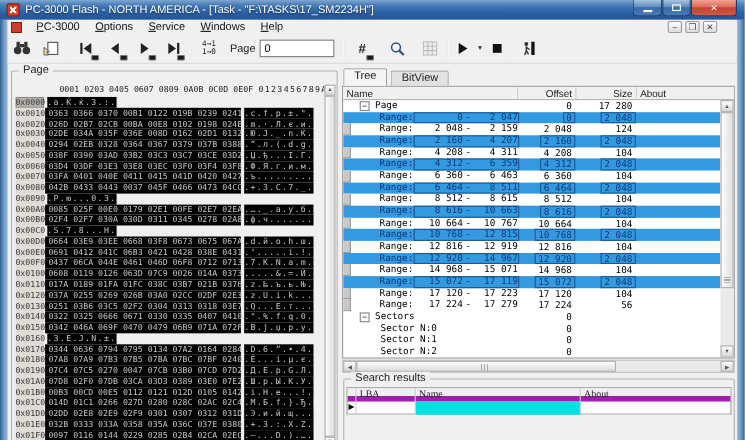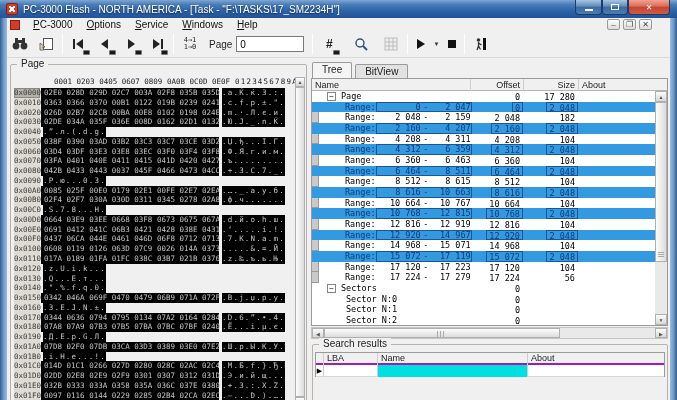--- a/index.html
+++ b/index.html
@@ -123,21 +123,21 @@
     border:1px solid #b0b0b0; font-size:5px; color:#555; text-align:center; line-height:10px; }
   .hs-btn.l { left:0; } .hs-btn.r { right:0; }
   .hs-thumb { position:absolute; left:12px; top:0; width:236px; height:10px;
     background:linear-gradient(#fdfdfd,#dcdcdc); border:1px solid #b0b0b0; }
   .hs-grip { position:absolute; left:50%; top:2px; width:9px; height:6px; margin-left:-5px;
     background:repeating-linear-gradient(90deg,#aaa 0 1px,transparent 1px 3px); }
 
   
   .searchgrp { left:312px; top:344px; width:356px; height:60px; }
   .sr-table { position:absolute; left:2px; top:7px; right:2px; height:25px; background:#fff; border:1px solid #9a9a9a; }
-  .sr-hdr { position:absolute; left:0; top:0; right:0; height:12px; background:#f0f0f0; border-bottom:2px solid #a21caf; font-size:9px; color:#222; }
+  .sr-hdr { position:absolute; left:0; top:0; right:0; height:12px; background:#f0f0f0; border-bottom:5px solid #a21caf; font-size:9px; color:#222;font-family:Liberation Serif, serif; }
   .sr-row { position:absolute; left:0; top:12px; right:0; height:12px; border-bottom:1px solid #d8d8d8; }
   .sr-sel { position:absolute; left:0; top:0; width:8px; height:12px; border-right:1px solid #cfcfcf; font-size:7px; line-height:12px; color:#000; text-align:center; }
   .sr-cell { position:absolute; top:0; height:12px; border-right:1px solid #cfcfcf; }
 </style>
 </head>
 <body>
 
 <div class="window">
 
   <div class="titlebar">
@@ -269,40 +269,40 @@
 
   <div class="groupbox hexgrp">
     <div class="group-label">Page</div>
     <div class="hex-head">
       <div class="hex-colhdr">0001 0203 0405 0607 0809 0A0B 0C0D 0E0F</div>
       <div class="ascii-colhdr">0123456789ABCDEF</div>
     </div>
     <div class="hex-body">
         <div class="hex-row first">
           <span class="hx-addr">0x0000</span>
-          <span class="hx-words">02E0 028D 029D 02C7 003A 02F8 035B 035D</span>
           <span class="hx-ascii">.а.Ќ.ќ.З.:.ш.[.]</span>
         </div>
         <div class="hex-row">
           <span class="hx-addr">0x0010</span>
           <span class="hx-words">0363 0366 0370 00B1 0122 019B 0239 0241</span>
           <span class="hx-ascii">.c.f.p.±.".›.9.A</span>
         </div>
         <div class="hex-row">
           <span class="hx-addr">0x0020</span>
           <span class="hx-words">026D 02B7 02CB 00BA 00E8 0102 0198 024E</span>
           <span class="hx-ascii">.m.·.Л.є.и.....N</span>
         </div>
         <div class="hex-row">
           <span class="hx-addr">0x0030</span>
           <span class="hx-words">02DE 034A 035F 036E 008D 0162 02D1 0132</span>
           <span class="hx-ascii">.Ю.J._.n.Ќ.b.С.Y</span>
         </div>
         <div class="hex-row">
           <span class="hx-addr">0x0040</span>
+          <span class="hx-words">0294 02EB 0328 0364 0367 0379 037B 0388</span>
           <span class="hx-ascii">.”.л.(.d.g.y.{.€</span>
         </div>
         <div class="hex-row">
           <span class="hx-addr">0x0050</span>
           <span class="hx-words">038F 0390 03AD 03B2 03C3 03C7 03CE 03D2</span>
           <span class="hx-ascii">.Џ.ђ...І.Г.З.О.Т</span>
         </div>
         <div class="hex-row">
           <span class="hx-addr">0x0060</span>
           <span class="hx-words">03D4 03DF 03E3 03E8 03EC 03F0 03F4 03F8</span>
@@ -356,28 +356,31 @@
           <span class="hx-words">0608 0119 0126 063D 07C9 0026 014A 0373</span>
           <span class="hx-ascii">.....&amp;.=.Й.&amp;.J.s</span>
         </div>
         <div class="hex-row">
           <span class="hx-addr">0x0110</span>
           <span class="hx-words">017A 0189 01FA 01FC 038C 03B7 021B 0376</span>
           <span class="hx-ascii">.z.‰.ъ.ь.Њ.·...v</span>
         </div>
         <div class="hex-row">
           <span class="hx-addr">0x0120</span>
+          <span class="hx-words">037A 0255 0269 026B 03A0 02CC 02DF 02E3</span>
           <span class="hx-ascii">.z.U.i.k...М.Я.г</span>
         </div>
         <div class="hex-row">
           <span class="hx-addr">0x0130</span>
+          <span class="hx-words">0251 03B6 03C5 02F2 0304 0313 0318 03E7</span>
           <span class="hx-ascii">.Q...Е.т.......з</span>
         </div>
         <div class="hex-row">
           <span class="hx-addr">0x0140</span>
+          <span class="hx-words">0322 0325 0666 0671 0330 0335 0407 0410</span>
           <span class="hx-ascii">.".%.f.q.0.5....</span>
         </div>
         <div class="hex-row">
           <span class="hx-addr">0x0150</span>
           <span class="hx-words">0342 046A 069F 0470 0479 06B9 071A 072F</span>
           <span class="hx-ascii">.B.j.џ.p.y.№.../</span>
         </div>
         <div class="hex-row">
           <span class="hx-addr">0x0160</span>
           <span class="hx-ascii">.3.E.J.N.±.ю.к.w</span>
@@ -387,29 +390,31 @@
           <span class="hx-words">0344 0636 0794 0795 0134 07A2 0164 0284</span>
           <span class="hx-ascii">.D.6.”.•.4.ў.d.„</span>
         </div>
         <div class="hex-row">
           <span class="hx-addr">0x0180</span>
           <span class="hx-words">07A8 07A9 07B3 07B5 07BA 07BC 07BF 0240</span>
           <span class="hx-ascii">.Ё...і.µ.є...ї.@</span>
         </div>
         <div class="hex-row">
           <span class="hx-addr">0x0190</span>
+          <span class="hx-words">07C4 07C5 0270 0047 07CB 03B0 07CD 07D2</span>
           <span class="hx-ascii">.Д.Е.p.G.Л.°.Н.Т</span>
         </div>
         <div class="hex-row">
           <span class="hx-addr">0x01A0</span>
           <span class="hx-words">07D8 02F0 07DB 03CA 03D3 0389 03E0 07E2</span>
           <span class="hx-ascii">.Ш.р.Ы.К.У.‰.а.в</span>
         </div>
         <div class="hex-row">
           <span class="hx-addr">0x01B0</span>
+          <span class="hx-words">00B3 00CD 00E5 0112 0121 012D 0105 0142</span>
           <span class="hx-ascii">.і.Н.е...!.-...B</span>
         </div>
         <div class="hex-row">
           <span class="hx-addr">0x01C0</span>
           <span class="hx-words">014D 01C1 0266 027D 0280 028C 02AC 02C4</span>
           <span class="hx-ascii">.M.Б.f.}.Ђ.Њ...Д</span>
         </div>
         <div class="hex-row">
           <span class="hx-addr">0x01D0</span>
           <span class="hx-words">02DD 02E8 02E9 02F9 0301 0307 0312 031D</span>
@@ -485,21 +490,21 @@
             <span class="rng-nums">
               <span class="rng-start">2 048</span>
               <span class="rng-dash">-</span>
               <span class="rng-end">2 159</span>
             </span>
           </div>
           <div class="tr-off">
             <span class="val">2 048</span>
           </div>
           <div class="tr-size">
-            <span class="val">182</span>
+            <span class="val">124</span>
           </div>
           <div class="tr-about"></div>
         </div>
         <div class="tr-row range marked" style="background: rgb(51, 153, 224);">
           <div class="tr-gut"></div>
           <div class="tr-name">
             <span class="rng-lbl">Range:</span>
             <span class="rng-nums">
               <span class="rng-start">2 160</span>
               <span class="rng-dash">-</span>

